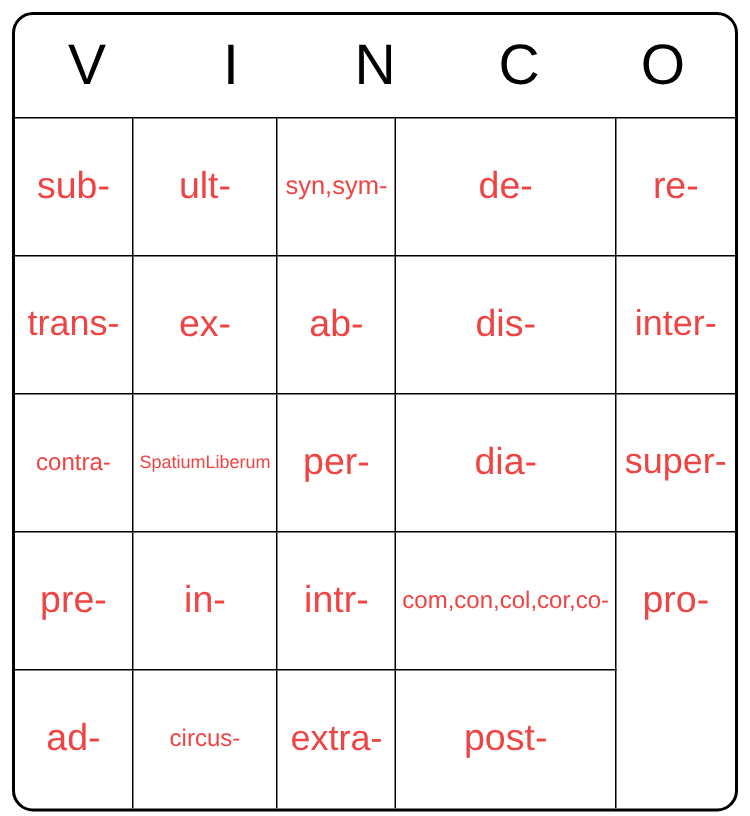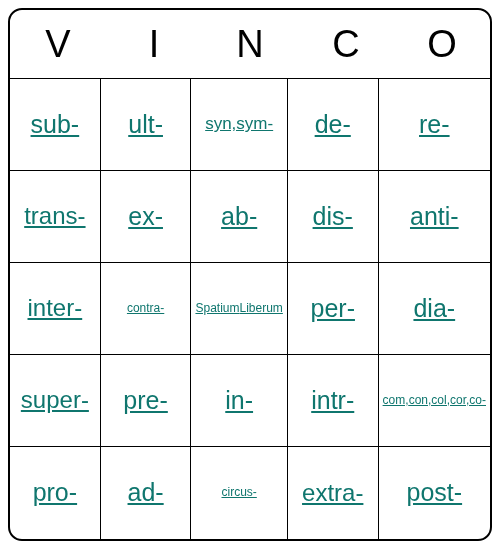--- a/index.html
+++ b/index.html
@@ -46,33 +46,32 @@
     }
     .cell {
       border-right: 1.5px solid #000;
       border-bottom: 1.5px solid #000;
       display: flex;
       align-items: center;
       justify-content: center;
       text-align: center;
       padding: 4px;
       line-height: 1.1;
-      color: #0f766e;
-      text-decoration: underline;
+      color: #ef4444;
     }
     .cell:nth-child(5n) {
       border-right: none;
     }
     .cell.last-row {
       border-bottom: none;
       text-align: right;
     }
     .fs-large { font-size: 25px; }
     .fs-med { font-size: 24px; }
-    .fs-small { font-size: 12px; }
+    .fs-small { font-size: 16px; }
     .fs-xsmall { font-size: 17px; }
     .fs-free-top { font-size: 12px; }
     .multi-line span { display: block; }
   </style>
 </head>
 <body>
 
 <div class="card">
   <div class="header-row">
     <div class="header-cell">V</div>
@@ -84,21 +83,20 @@
   <div class="grid" id="grid">
   <div class="cell fs-large">sub-</div>
       <div class="cell fs-large">ult-</div>
       <div class="cell fs-xsmall">syn,sym-</div>
       <div class="cell fs-large">de-</div>
       <div class="cell fs-large">re-</div>
       <div class="cell fs-med">trans-</div>
       <div class="cell fs-large">ex-</div>
       <div class="cell fs-large">ab-</div>
       <div class="cell fs-large">dis-</div>
-      <div class="cell fs-large">anti-</div>
       <div class="cell fs-med">inter-</div>
       <div class="cell fs-small">contra-</div>
       <div class="cell fs-free-top multi-line">
         <span>Spatium</span>
         <span>Liberum</span>
       </div>
       <div class="cell fs-large">per-</div>
       <div class="cell fs-large">dia-</div>
       <div class="cell fs-med">super-</div>
       <div class="cell fs-large">pre-</div>

